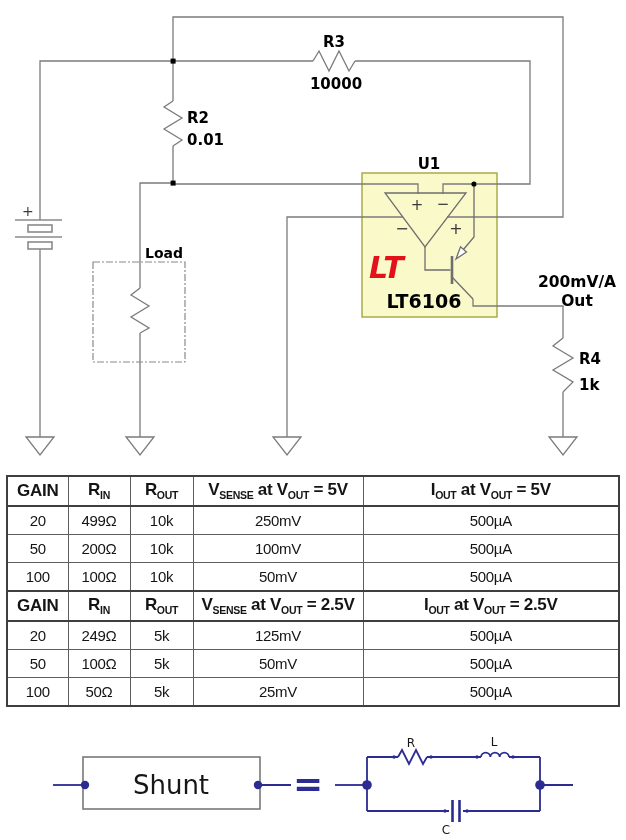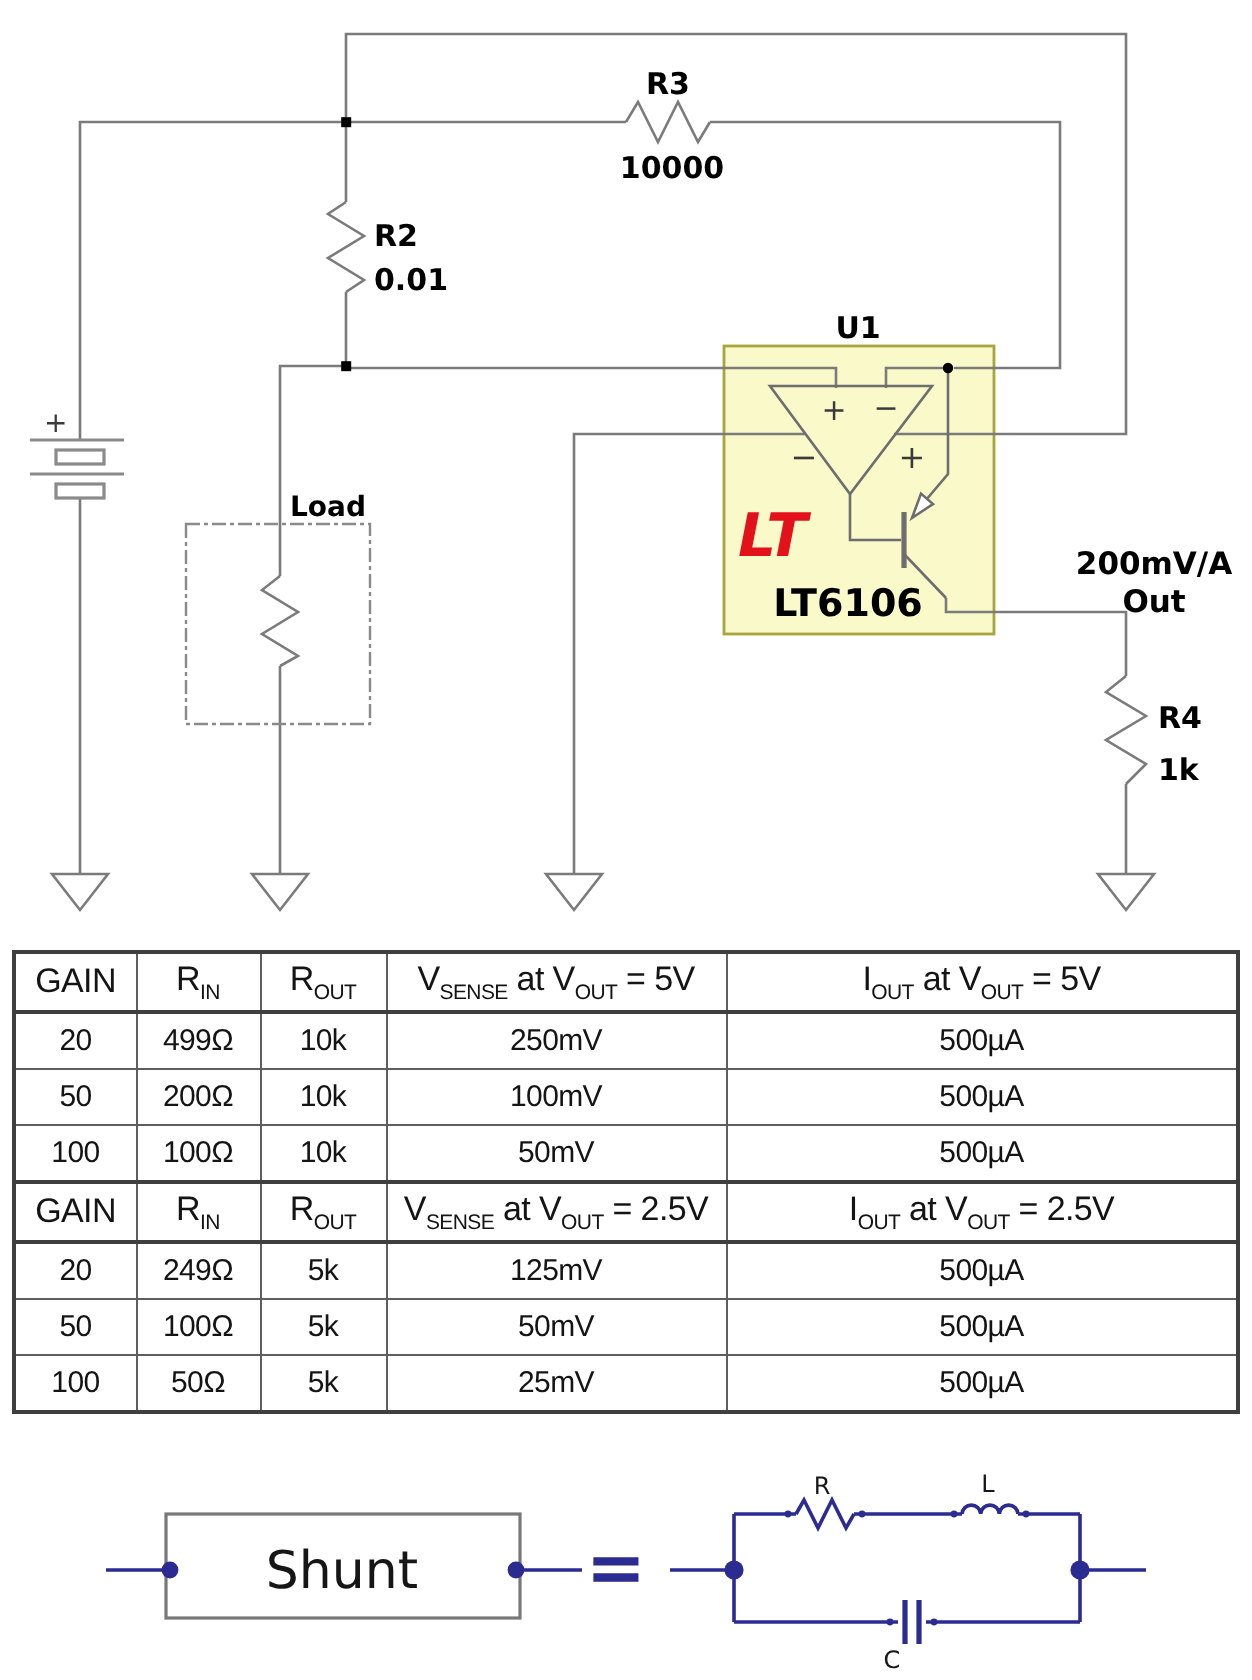--- a/index.html
+++ b/index.html
@@ -8,21 +8,21 @@
   svg{position:absolute;left:0;}
   svg text{font-family:"DejaVu Sans",sans-serif;}
   .sch-label{font-weight:bold;fill:#000;}
   .pin-label{fill:#3a3a3a;}
 
   
   #gain-table{position:absolute;left:6px;top:475px;width:612px;border-collapse:collapse;
               table-layout:fixed;border:2px solid #3f3f3f;}
   #gain-table th,#gain-table td{border:1px solid #5e5e5e;text-align:center;padding:0;
               color:#141414;letter-spacing:-0.3px;overflow:hidden;white-space:nowrap;}
-  #gain-table th{font-size:17px;font-weight:normal;height:28px;
+  #gain-table th{font-size:17px;font-weight:bold;height:28px;
               border-top:2px solid #3f3f3f;border-bottom:2px solid #3f3f3f;}
   #gain-table td{font-size:15px;font-weight:normal;height:27px;}
   #gain-table sub{font-size:10.5px;letter-spacing:-0.3px;text-align:center;}
 </style>
 </head>
 <body>
 
 <div id="page">
 
   <svg id="schematic" width="626" height="472" viewBox="0 0 626 472" style="top:0;">

